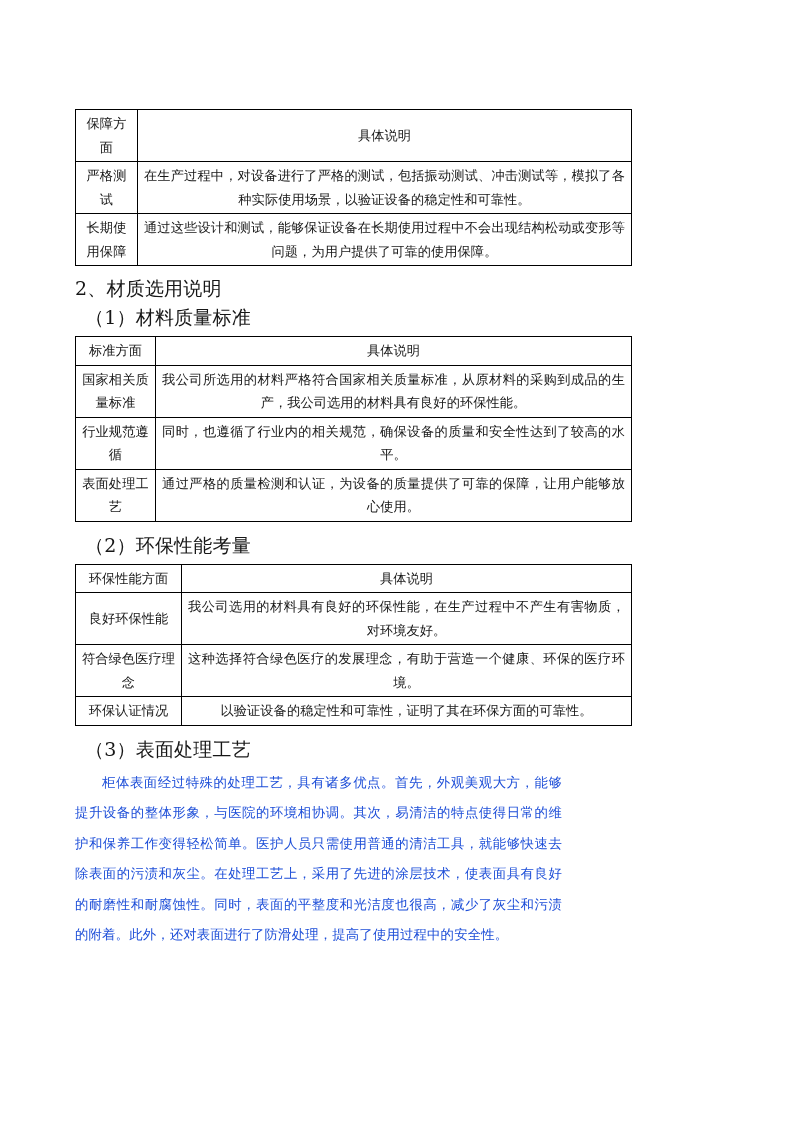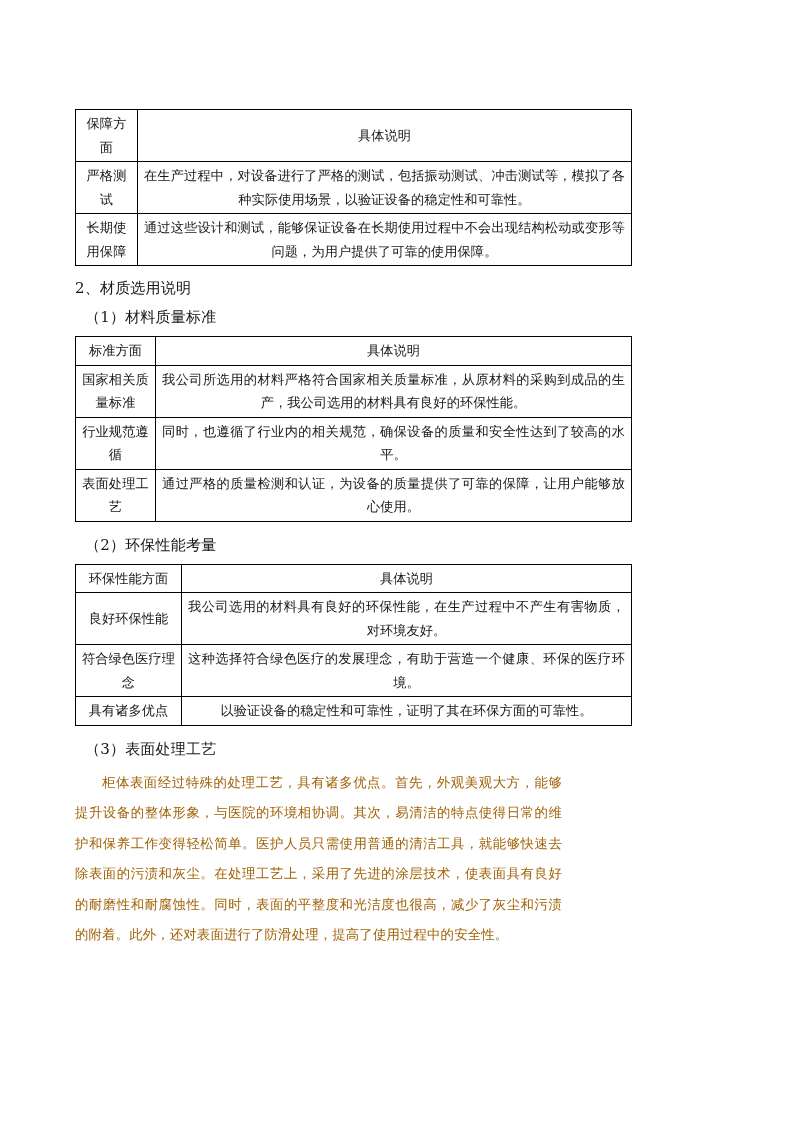--- a/index.html
+++ b/index.html
@@ -58,37 +58,37 @@
 
   
   table.t1 col.c1 { width: 62px; }
   table.t1 col.c2 { width: 494px; }
   table.t2 col.c1 { width: 80px; }
   table.t2 col.c2 { width: 476px; }
   table.t3 col.c1 { width: 106px; }
   table.t3 col.c2 { width: 450px; }
 
   .heading {
-    font-size: 15px;
+    font-size: 19px;
     line-height: 29px;
     color: #161616;
     margin: 0;
     letter-spacing: 0.2px;
   }
   .heading.lvl1 { text-indent: 0; }
   .heading.lvl2 { text-indent: 10px; }
 
   .gap-before-h1 { height: 8px; }
   .gap-after-h2 { height: 4px; }
   .gap-small { height: 9px; }
 
   .body-para {
     font-size: 13.4px;
     line-height: 30.6px;
-    color: #a16207;
+    color: #1d4ed8;
     margin: 0;
     text-indent: 27px;
     text-align: justify;
     text-justify: inter-ideograph;
     letter-spacing: 0.15px;
   }
   .list-item {
     font-size: 13.4px;
     line-height: 30.6px;
     color: #161616;
@@ -173,21 +173,21 @@
       </tr>
       <tr>
         <td class="label">良好环保性能</td>
         <td class="desc">我公司选用的材料具有良好的环保性能，在生产过程中不产生有害物质，对环境友好。</td>
       </tr>
       <tr>
         <td class="label">符合绿色医疗理念</td>
         <td class="desc">这种选择符合绿色医疗的发展理念，有助于营造一个健康、环保的医疗环境。</td>
       </tr>
       <tr>
-        <td class="label">具有诸多优点</td>
+        <td class="label">环保认证情况</td>
         <td class="desc-one">以验证设备的稳定性和可靠性，证明了其在环保方面的可靠性。</td>
       </tr>
     </tbody>
   </table>
 
   <div class="gap-small"></div>
 
   <p class="heading lvl2">（3）表面处理工艺</p>
 
   <div class="gap-after-h2"></div>

